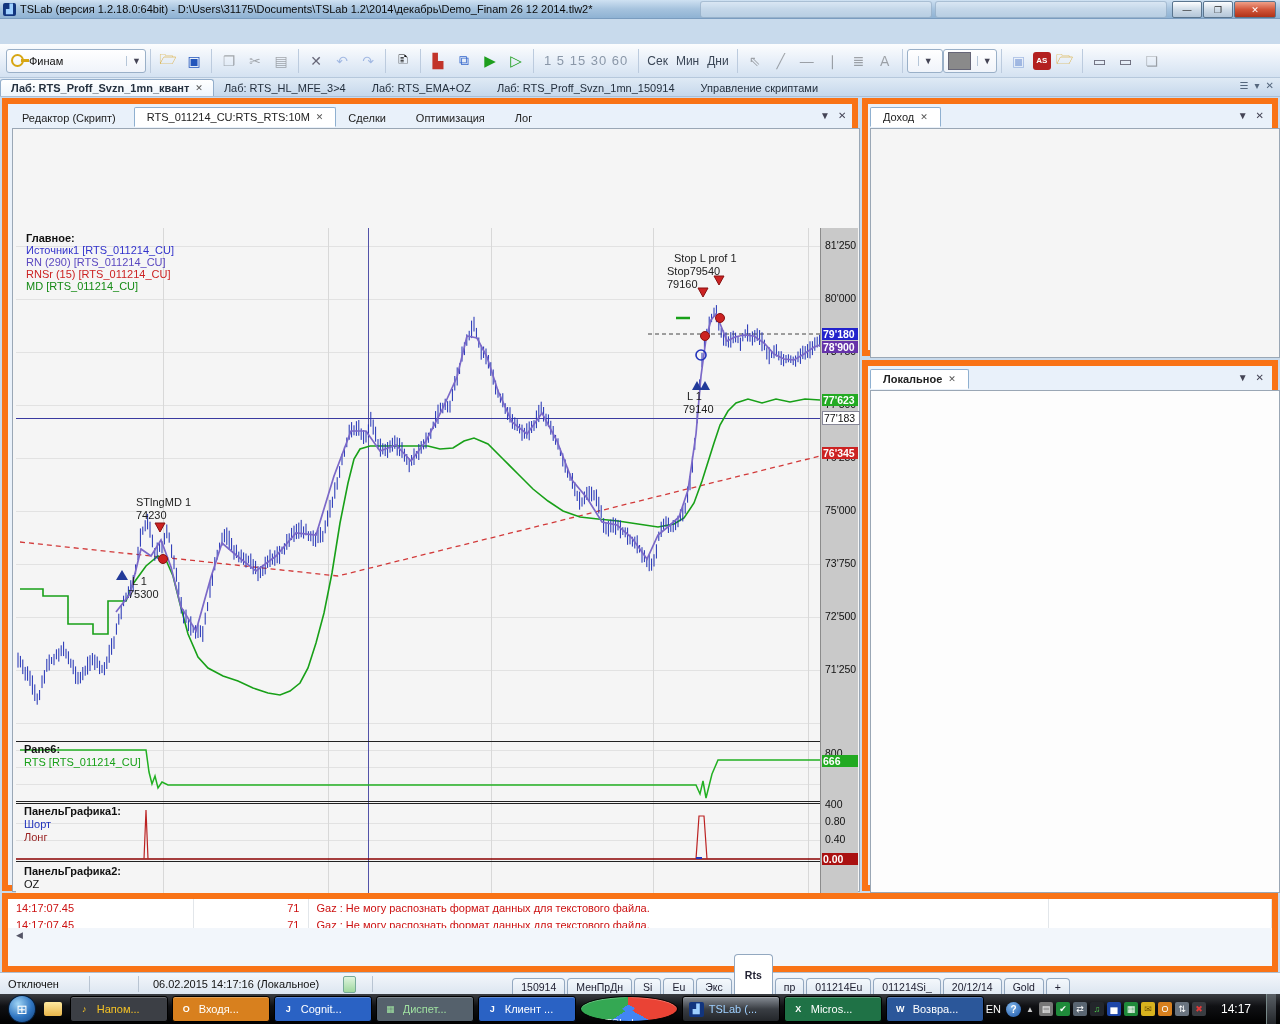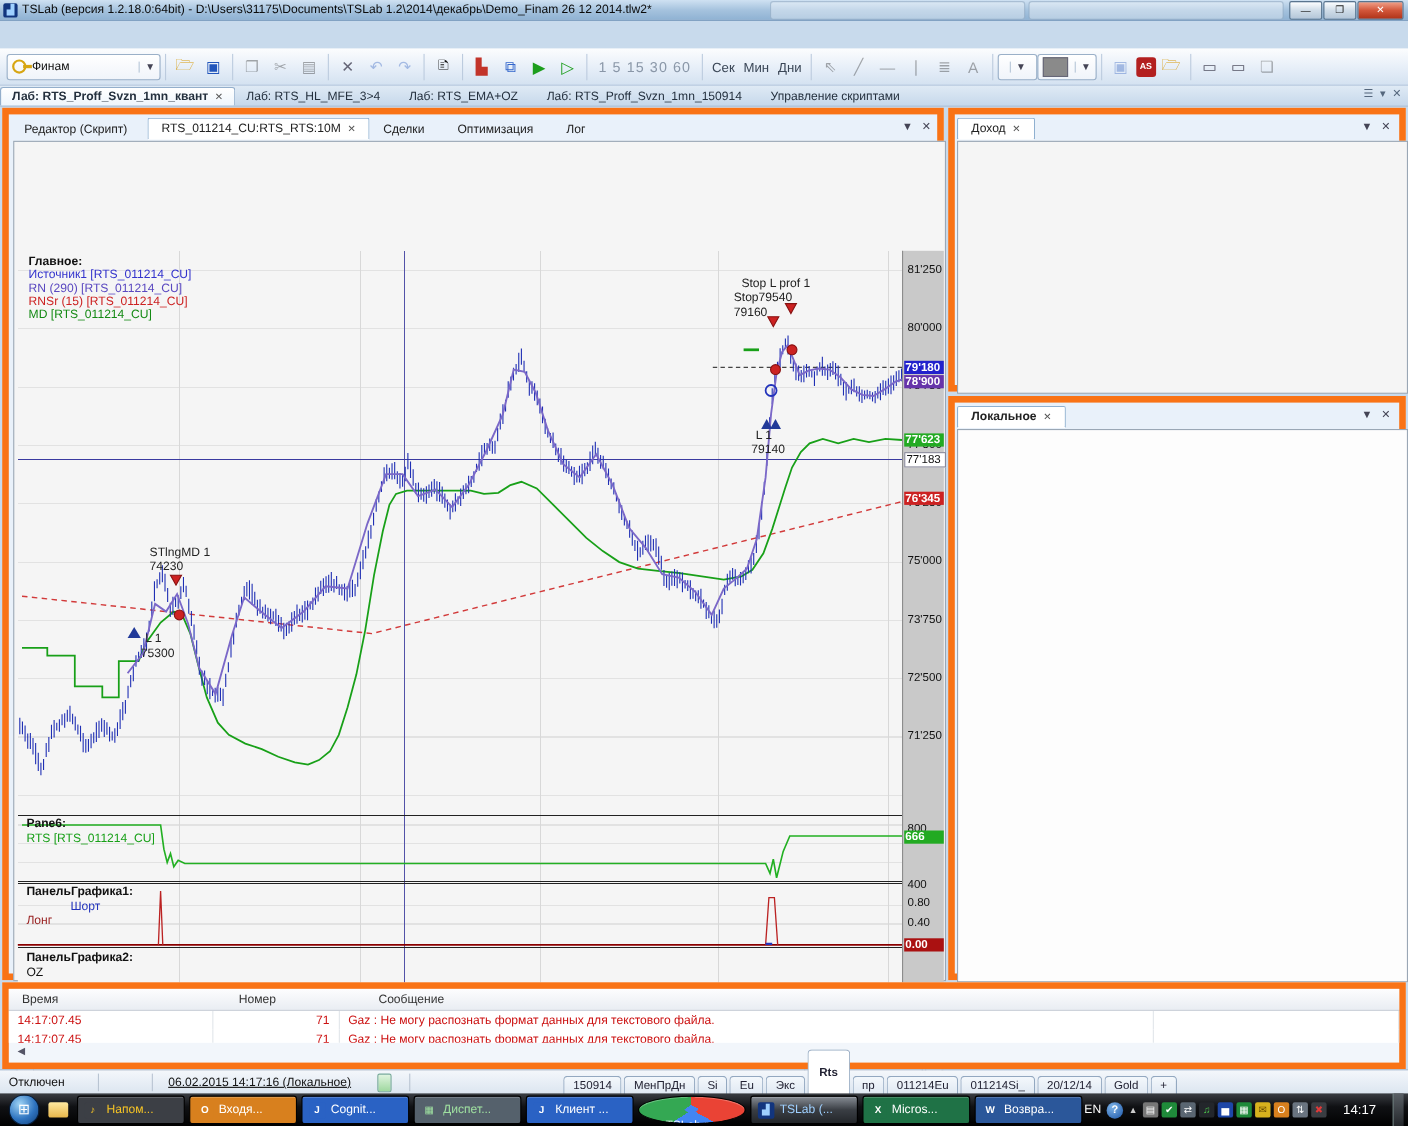--- a/index.html
+++ b/index.html
@@ -303,21 +303,21 @@
           <div class="leg" style="color: rgb(20, 138, 20);">MD [RTS_011214_CU]</div>
         </div>
     </div>
 
     <div class="abs" style="left:16px;top:639px;line-height:13px;">
       <div style="font-weight:bold;">Pane6:</div>
       <div style="color:#18a018;">RTS [RTS_011214_CU]</div>
     </div>
     <div class="abs" style="left:16px;top:701px;line-height:13px;">
       <div style="font-weight:bold;">ПанельГрафика1:</div>
-      <div style="color:#2233bb;margin-left:40px;">Шорт</div>
+      <div style="color:#2233bb;">Шорт</div>
       <div style="color:#992222;">Лонг</div>
     </div>
     <div class="abs" style="left:16px;top:761px;line-height:13px;">
       <div style="font-weight:bold;">ПанельГрафика2:</div>
       <div>OZ</div>
     </div>
 
     <div class="ann" style="left:128px;top:392px;">STlngMD 1</div>
     <div class="ann" style="left:128px;top:405px;">74230</div>
     <div class="ann" style="left:124px;top:471px;">L 1</div>
@@ -390,25 +390,20 @@
     </div>
     <div class="abs winctl" style="right:8px;top:6px;">
       <span>▼</span>
       <span>✕</span>
     </div>
     <div class="abs" style="left:2px;top:24px;width:410px;height:503px;background:#fdfdfd;border:1px solid #9aa7b5;box-sizing:border-box;"></div>
 
   </div>
 
   <div class="abs win" style="left:2px;top:893px;width:1276px;height:79px;background:#f2f6fb;">
-    <div class="mhead">
-      <div style="width:185px;padding-left:12px;">Время</div>
-      <div style="width:115px;padding-left:12px;">Номер</div>
-      <div style="width:730px;padding-left:12px;">Сообщение</div>
-    </div>
     <div style="height:29px;overflow:hidden;background:#fff;">
       <table class="mtable">
         <colgroup>
             <col style="width:185px">
             <col style="width:115px">
             <col style="width:740px">
             <col>
           </colgroup>
         <tbody>
 
@@ -428,21 +423,21 @@
           </tbody>
       </table>
     </div>
     <div style="padding:2px 0 0 8px;color:#556;font-size:9px;">◀</div>
   </div>
 
   <div class="abs statusbar">
     <span style="margin-left:8px;">Отключен</span>
     <div class="st-sep" style="margin-left:30px;"></div>
     <div class="st-sep" style="margin-left:40px;"></div>
-    <span style="margin-left:6px;text-decoration:underline;">06.02.2015 14:17:16 (Локальное)</span>
+    <span style="margin-left:6px;">06.02.2015 14:17:16 (Локальное)</span>
     <div style="width:11px;height:15px;border:1px solid #7a9;border-radius:2px;background:linear-gradient(#dff4df,#9fd89f);margin-left:24px;"></div>
     <div class="st-sep" style="margin-left:16px;"></div>
     <div class="itabs">
 
     <div class="itab">150914</div>
         <div class="itab">МенПрДн</div>
         <div class="itab">Si</div>
         <div class="itab">Eu</div>
         <div class="itab">Экс</div>
         <div class="itab active">Rts</div>

